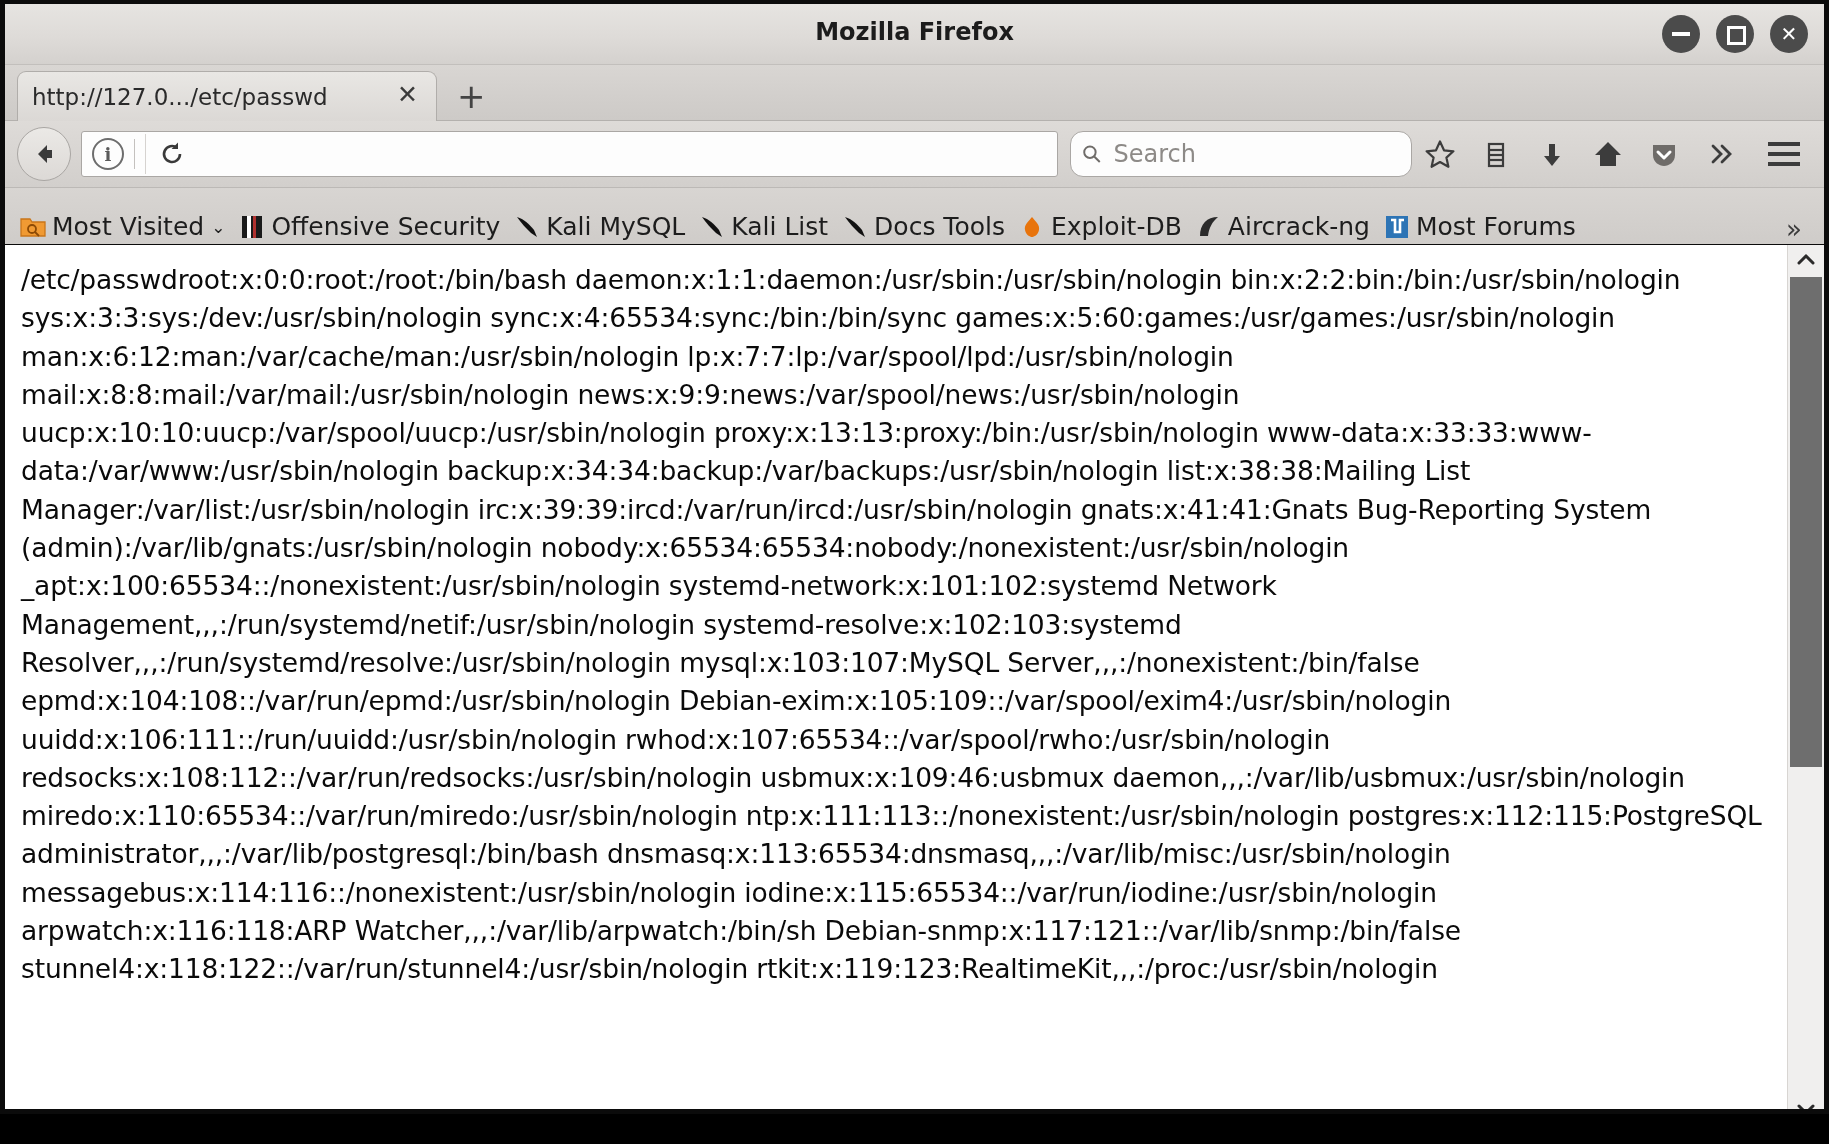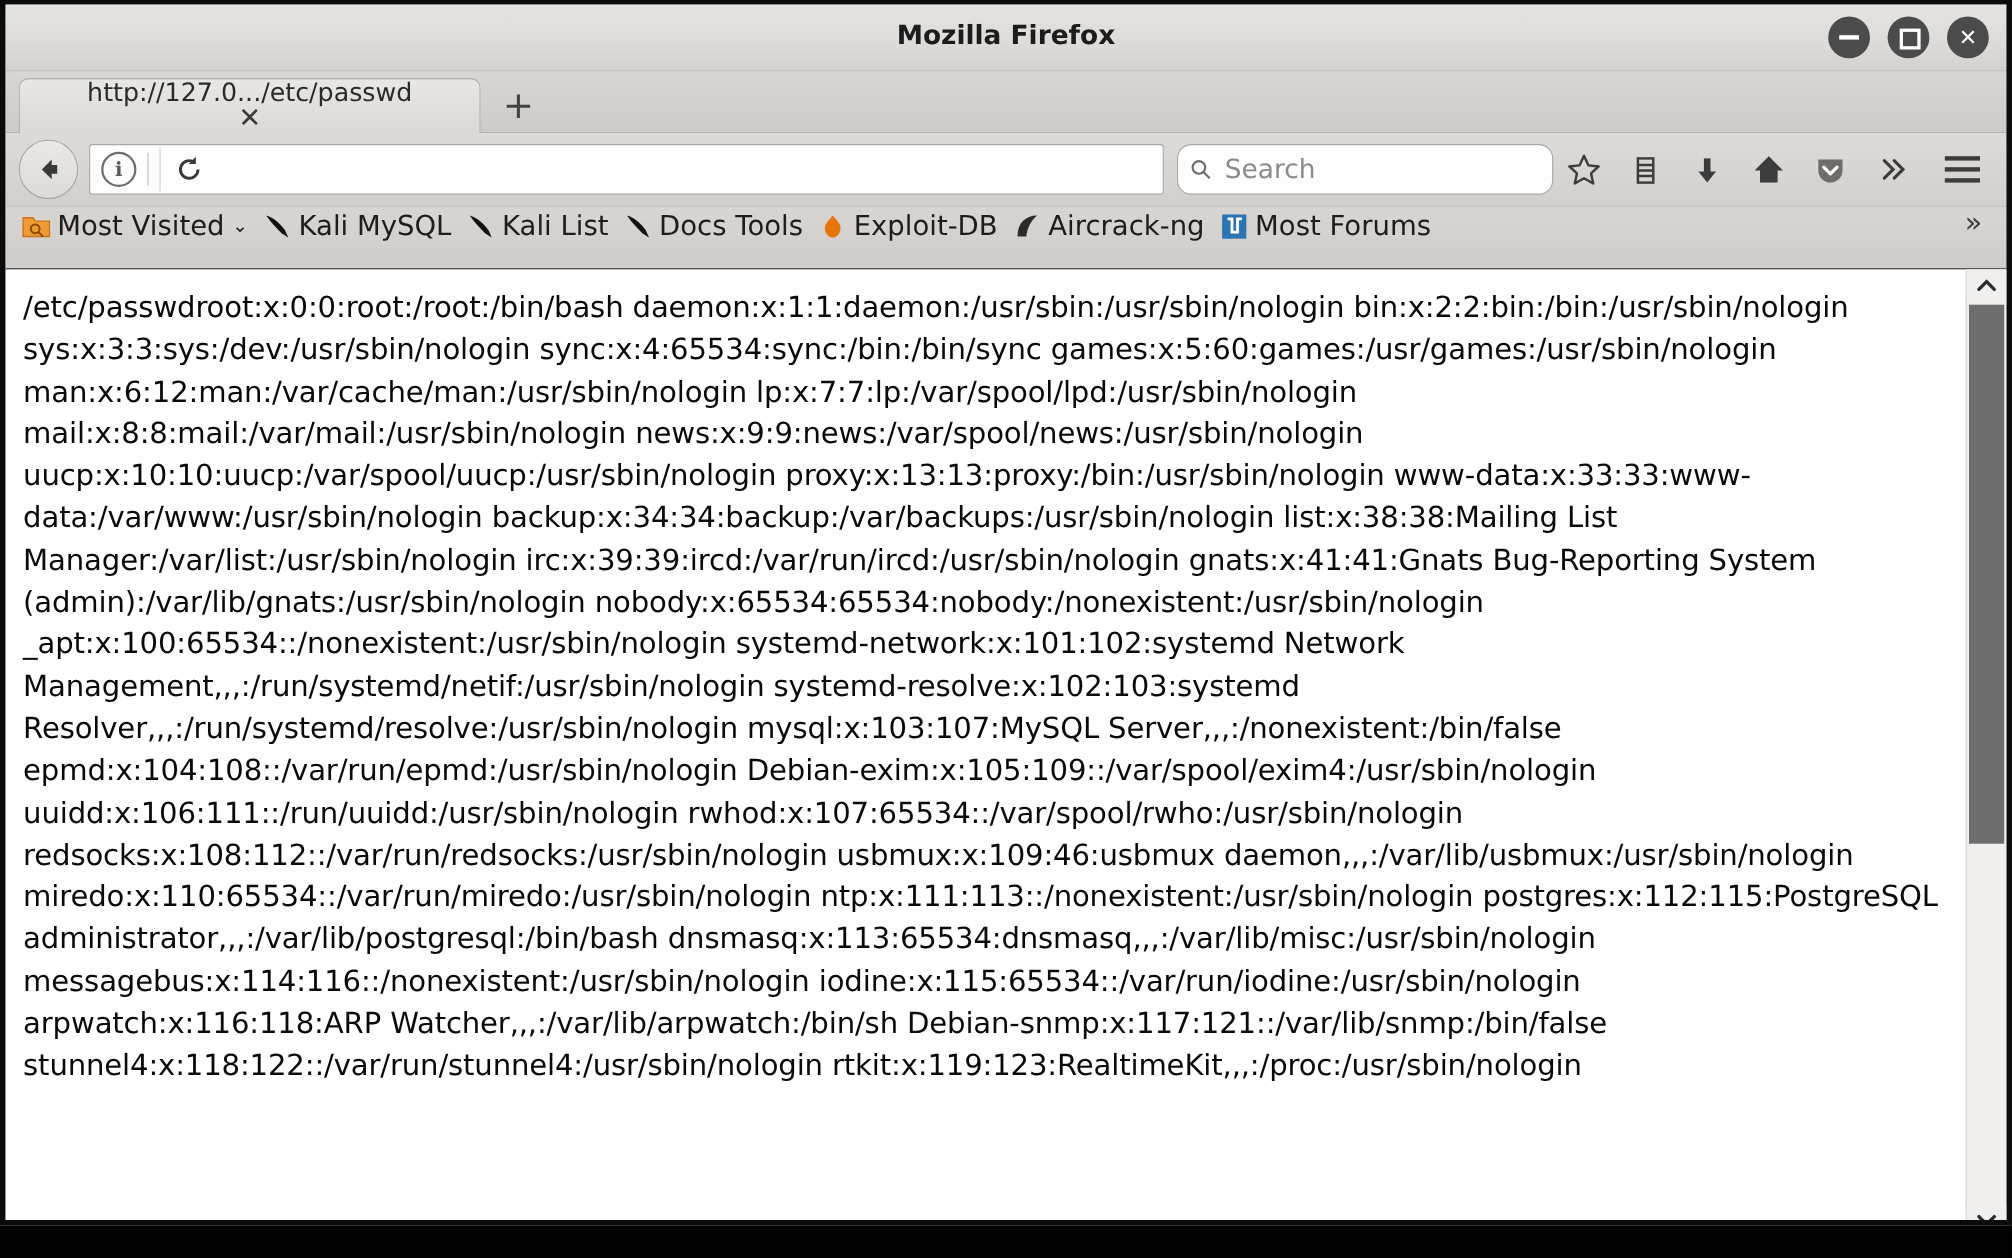--- a/index.html
+++ b/index.html
@@ -98,21 +98,20 @@
     height: 50px;
     box-sizing: border-box;
     background: linear-gradient(to bottom, #e9e7e4 0%, #dbd8d5 100%);
     border: 1px solid #b0adaa;
     border-bottom: none;
     border-radius: 9px 9px 0 0;
     display: flex;
     align-items: center;
     padding: 0 14px;
     cursor: pointer;
-    flex-direction: column;
   }
   #tab-title {
     flex: 1;
     font-size: 23px;
     color: #2a2a2a;
     white-space: nowrap;
     overflow: hidden;
   }
   #tab-close {
     font-size: 25px;
@@ -251,21 +250,21 @@
     width: 32px; height: 4px;
     background: #3c3c3c;
   }
 
   
   #bookmarks {
     position: relative;
     height: 56px;
     background: linear-gradient(to bottom, #d8d5d2 0%, #cfccc9 100%);
     display: flex;
-    align-items: flex-start;
+    align-items: flex-end;
     padding: 0 8px;
     border-bottom: 1px solid #0b0b0b;
     overflow: hidden;
   }
   .bm {
     display: flex;
     align-items: center;
     gap: 6px;
     padding: 3px 7px;
     cursor: pointer;
@@ -446,20 +445,28 @@
     <div class="bm">
       <svg class="bm-ico" viewBox="0 0 26 26">
         <path d="M1 5 L10 5 L12 8 L25 8 L25 22 L1 22 Z" fill="#f09a33" stroke="#c9761a" stroke-width="1.3"></path>
         <circle cx="12" cy="15" r="4" fill="none" stroke="#8c4a05" stroke-width="1.8"></circle>
         <line x1="15" y1="18" x2="19" y2="22" stroke="#8c4a05" stroke-width="1.8"></line>
       </svg>
       <span class="bm-label">Most Visited</span>
       <span class="bm-chev">⌄</span>
     </div>
 
+    <div class="bm">
+      <svg class="bm-ico" viewBox="0 0 26 26">
+        <rect x="3" y="2" width="20" height="22" fill="#1a1a1a"></rect>
+        <rect x="8" y="2" width="4" height="22" fill="#ffffff"></rect>
+        <rect x="14" y="2" width="3" height="22" fill="#b0312f"></rect>
+      </svg>
+      <span class="bm-label">Offensive Security</span>
+    </div>
 
     <div class="bm">
       <svg class="bm-ico" viewBox="0 0 26 26">
         <path d="M3 3 C10 5 15 10 20 16 L23 23 L17 19 C12 14 7 9 3 3 Z" fill="#111111"></path>
       </svg>
       <span class="bm-label">Kali MySQL</span>
     </div>
 
     <div class="bm">
       <svg class="bm-ico" viewBox="0 0 26 26">

